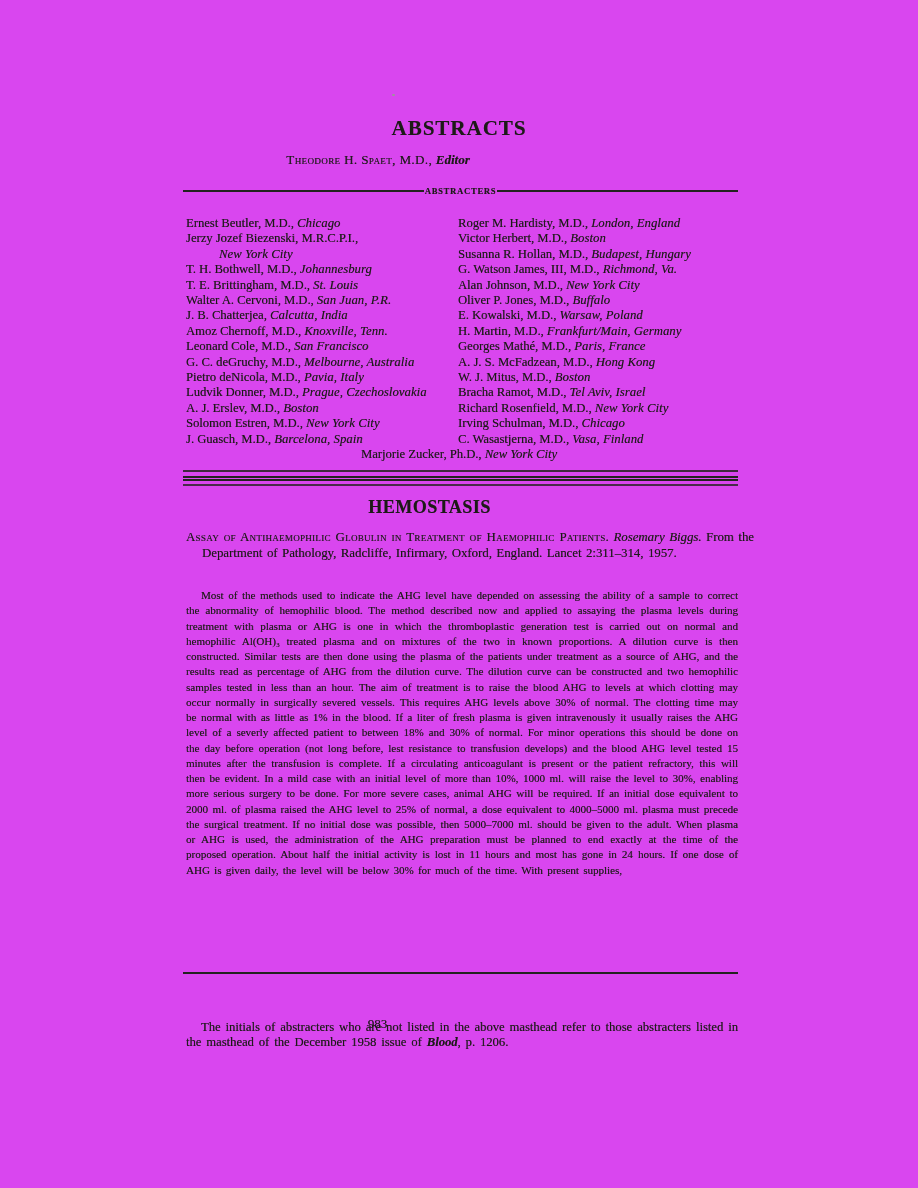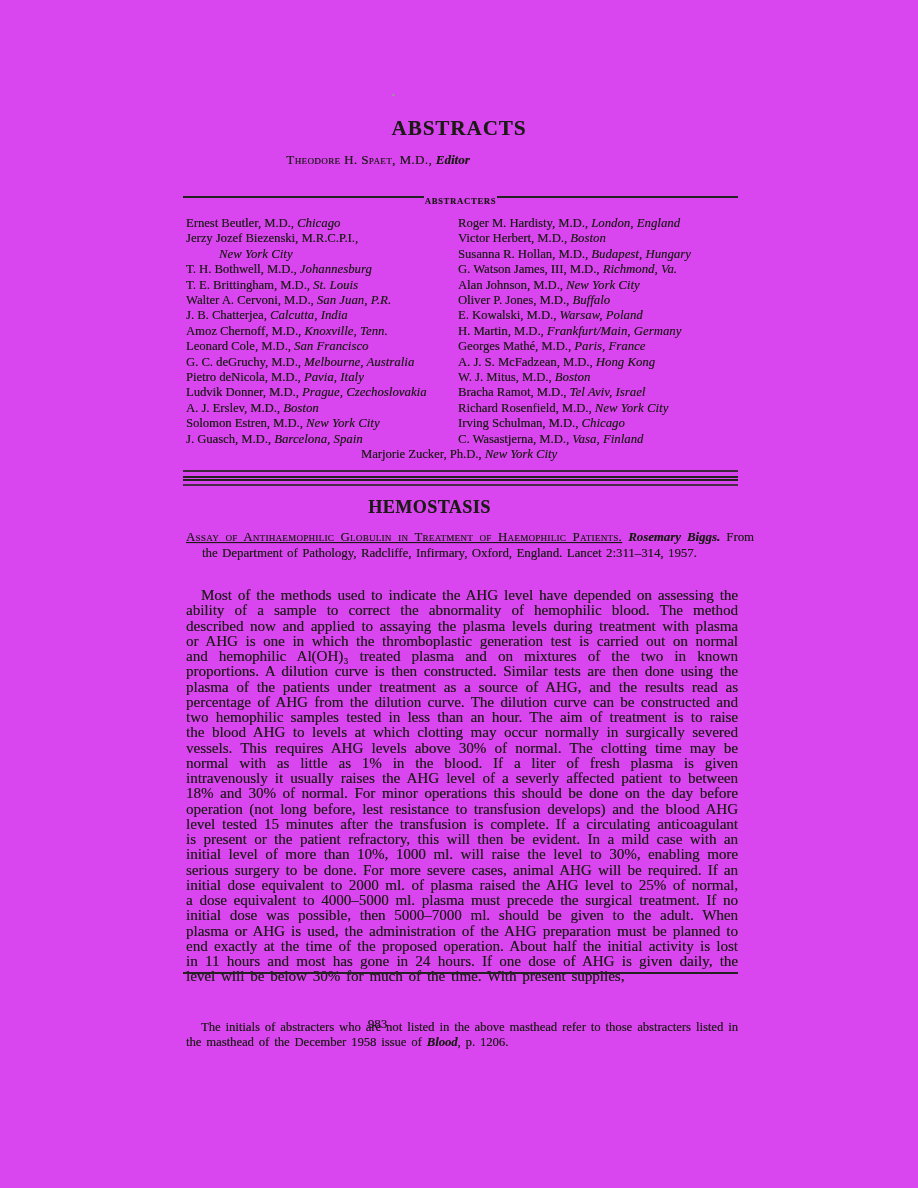--- a/index.html
+++ b/index.html
@@ -28,22 +28,22 @@
   }
   .editor-line {
     left: 0; top: 152px; width: 756px;
     text-align: center;
     font-size: 13px;
   }
   .editor-line .sc { font-variant: small-caps; letter-spacing: 0.4px; }
   .editor-line i { font-weight: bold; }
 
   .abstracters-divider {
-    left: 183px; top: 196px; width: 555px;
-    display: flex; 
+    left: 183px; top: 186px; width: 555px;
+    display: flex; align-items: center;
   }
   .abstracters-divider .rule-line { flex: 1; height: 2px; background: #232220; }
   .abstracters-divider .divider-label {
     font-size: 8.5px; font-weight: bold; letter-spacing: 0.8px;
     padding: 0 1px; transform: translateY(-0.5px);
   }
 
   .masthead { left: 186px; top: 216px; width: 552px; display: flex; }
   .m-col { font-size: 12.6px; line-height: 15.4px; white-space: nowrap; }
   .m-col-left  { width: 272px; }
@@ -68,26 +68,26 @@
     font-size: 18px; font-weight: bold; letter-spacing: 0.5px;
   }
 
   .citation {
     left: 186px; top: 529px; width: 552px;
     font-size: 12.8px; line-height: 16px;
     text-align: justify;
     padding-left: 16px; text-indent: -16px;
     word-spacing: 0.1em;
   }
-  .citation .sc { font-variant: small-caps; letter-spacing: 0.3px; text-decoration: underline; }
-  .citation i { font-weight: bold; }
+  .citation .sc { font-variant: small-caps; letter-spacing: 0.3px; }
+  .citation i { font-weight: normal; }
 
   .body-text {
     left: 186px; top: 588px; width: 552px;
-    font-size: 15px; line-height: 15.25px;
+    font-size: 11px; line-height: 15.25px;
     text-align: justify; text-indent: 15px;
     word-spacing: 0.14em;
   }
 
   .footnote-rule { left: 183px; top: 972px; width: 555px; height: 2px; background: #232220; }
 
   .footnote {
     left: 186px; top: 1020px; width: 552px;
     font-size: 12.6px; line-height: 15.4px;
     text-align: justify; text-indent: 15px;

